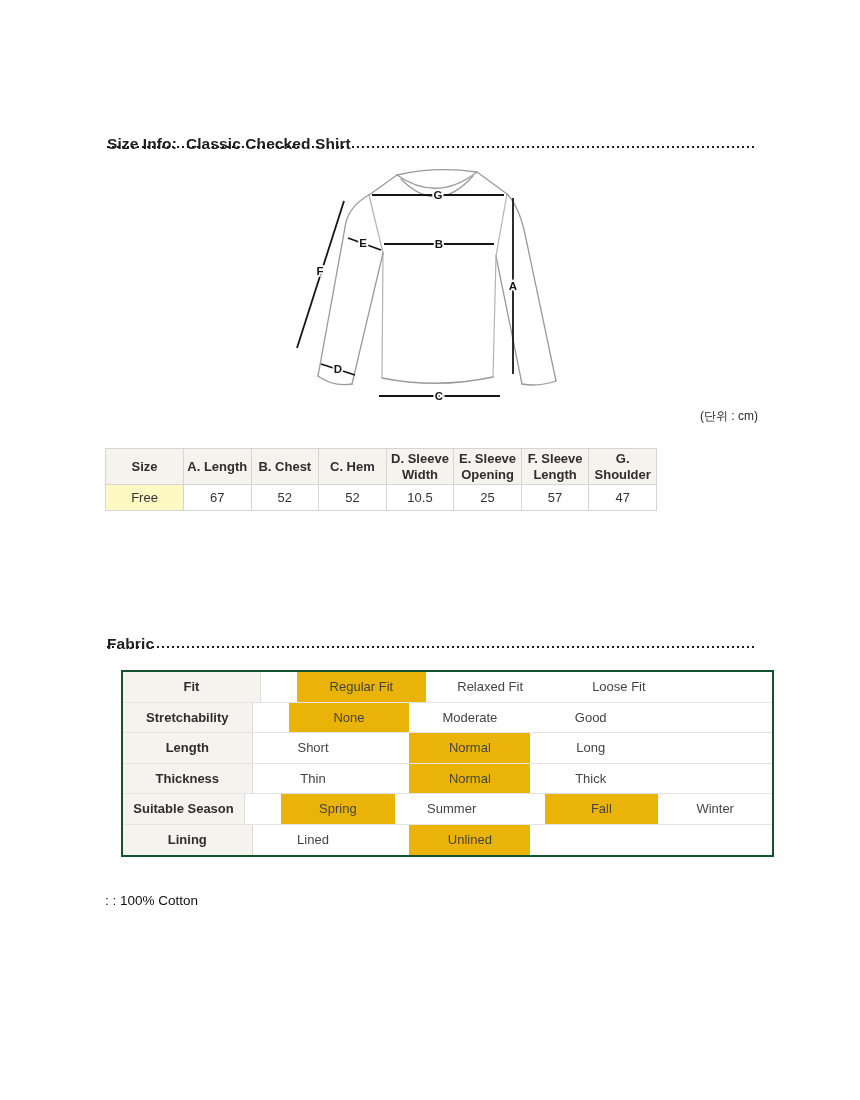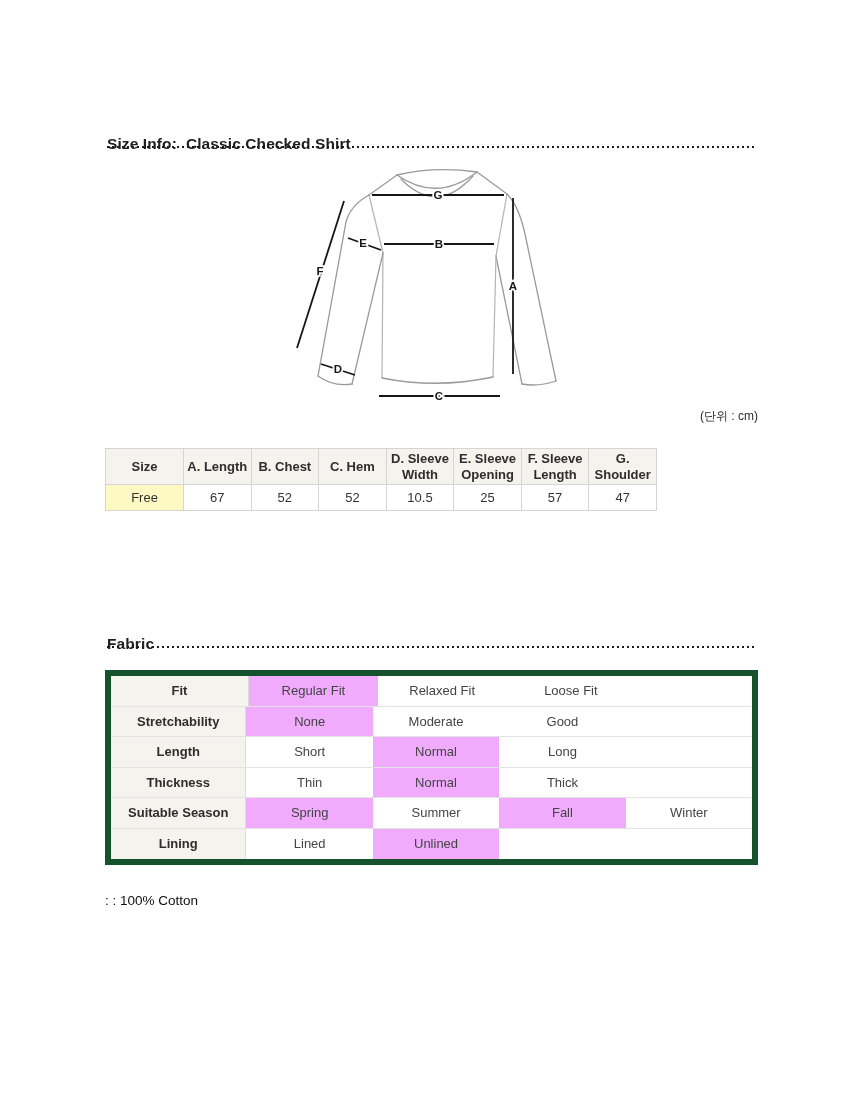--- a/index.html
+++ b/index.html
@@ -33,27 +33,27 @@
   .diagram { position:absolute; left:183px; top:164px; }
   .diagram path, .diagram line { fill:none; }
   .outline { stroke:#9a9a9a; stroke-width:1.3; stroke-linecap:round; }
   .outline-light { stroke:#b3b3b3; stroke-width:1.2; stroke-linecap:round; }
   .arrow { stroke:#161616; stroke-width:1.8; }
   .diagram text { font-family:"Liberation Sans",sans-serif; font-size:11.5px; font-weight:bold;
     fill:#161616; stroke:#ffffff; stroke-width:3.5px; paint-order:stroke; text-anchor:middle; }
 
   
   .fabric-heading { top:614px; }
-  .fab-table { position:absolute; top:670px; left:0; width:653px; border:6px solid #14532d; background:#fff; }
+  .fab-table { position:absolute; top:670px; left:16px; width:653px; border:2px solid #14532d; background:#fff; }
   .fab-row { display:flex; height:30.5px; border-bottom:1px solid #e3e3e3; }
   .fab-row:last-child { border-bottom:none; }
   .fab-cell { display:flex; align-items:center; justify-content:center; font-size:13px; color:#444; }
   .fab-label { width:138px; background:#f5f3ee; border-right:1px solid #dcdcdc; font-weight:bold; color:#2e2e2e; }
   .fab-opt { width:128.75px; background:#ffffff; }
-  .fab-opt.hl { background:#f0abfc; }
+  .fab-opt.hl { background:#eab308;margin-left:36px; }
 
   .cotton-note { position:absolute; top:861px; left:0; font-size:13.5px; color:#111;margin-top:32px; }
 </style>
 </head>
 <body>
 
 <div class="content">
 
   <div class="section-title" style="top:114px;">
     <span>Size Info:</span><span class="product">Classic Checked Shirt</span>

